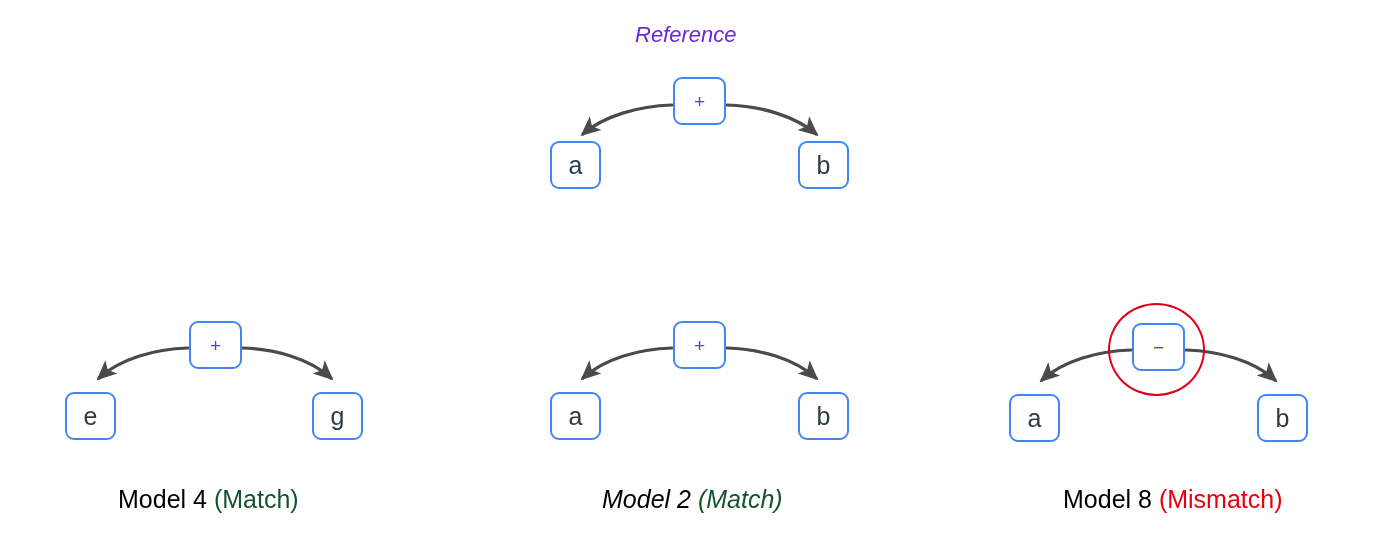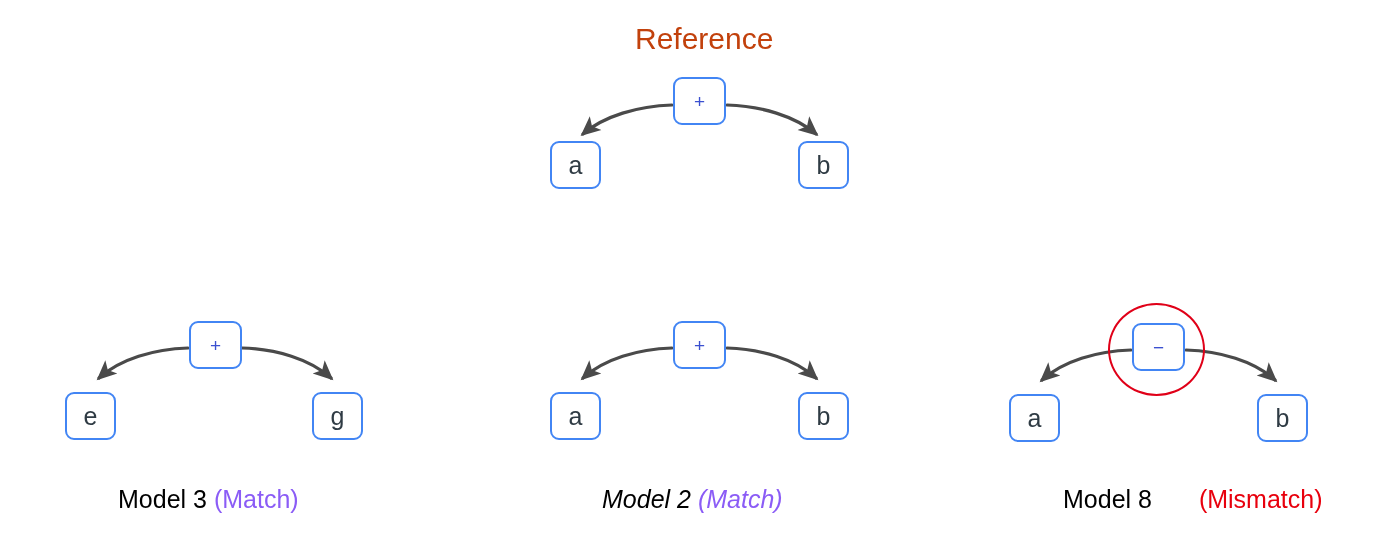--- a/index.html
+++ b/index.html
@@ -43,32 +43,33 @@
     font-size: 19px;
     font-weight: 400;
   }
   .node.leaf {
     color: #2f3b44;
     font-size: 25px;
     font-weight: 400;
   }
   .title {
     position: absolute;
-    color: #c2410c;
-    font-size: 30px;
+    color: #6d28d9;
+    font-size: 22px;
     white-space: nowrap;
+    font-style: italic;
   }
   .caption {
     position: absolute;
     font-size: 25px;
     white-space: nowrap;
     color: #000000;
   }
-  .verdict-match { color: #8b5cf6; }
-  .verdict-mismatch { color: #e8000d; margin-left: 40px; }
+  .verdict-match { color: #14532d; }
+  .verdict-mismatch { color: #e8000d; }
   .highlight-circle {
     position: absolute;
     box-sizing: border-box;
     border: 2px solid #e00018;
     border-radius: 50%;
     background: transparent;
   }
 </style>
 </head>
 <body>
@@ -111,21 +112,21 @@
 
   <div class="node leaf" style="left:798px; top:141px; width:51px; height:48px;">b</div>
 
   <div class="node op" style="left:189px; top:321px; width:53px; height:48px;">+</div>
 
   <div class="node leaf" style="left:65px; top:392px; width:51px; height:48px;">e</div>
 
   <div class="node leaf" style="left:312px; top:392px; width:51px; height:48px;">g</div>
 
   <div class="caption" style="left:118px; top:485px;">
-    <span>Model 3</span>
+    <span>Model 4</span>
     <span class="verdict-match">(Match)</span>
   </div>
 
   <div class="node op" style="left:673px; top:321px; width:53px; height:48px;">+</div>
 
   <div class="node leaf" style="left:550px; top:392px; width:51px; height:48px;">a</div>
 
   <div class="node leaf" style="left:798px; top:392px; width:51px; height:48px;">b</div>
 
   <div class="caption" style="left:602px; top:485px;font-style:italic;">

